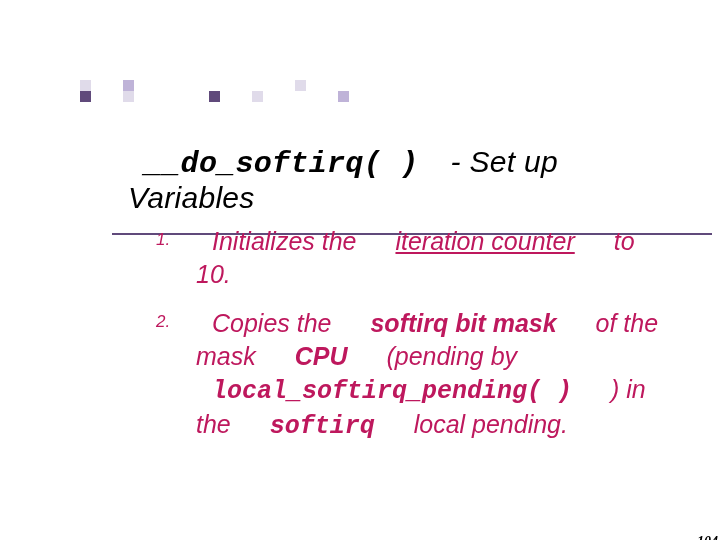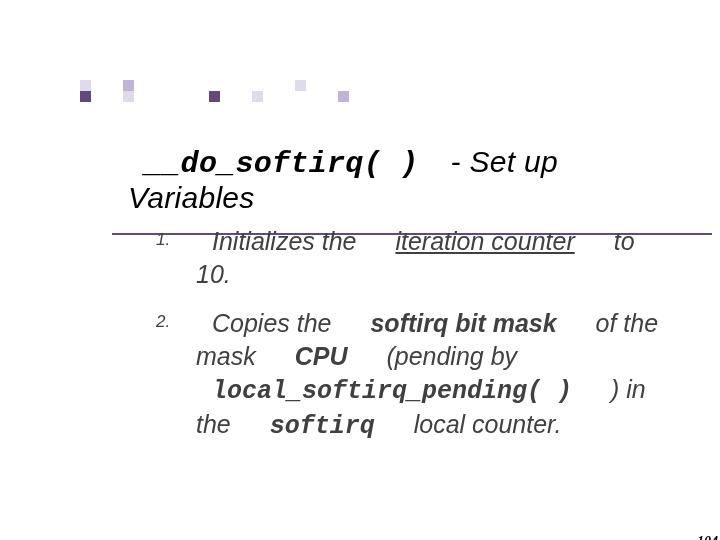--- a/index.html
+++ b/index.html
@@ -5,21 +5,21 @@
   * { margin: 16px; padding: 0; box-sizing: border-box; font-style: italic; }
   html, body { width: 720px; height: 540px; background: #fff; font-family: Arial, sans-serif; }
   .slide { width: 720px; height: 540px; position: relative; background: #fff; }
   .deco-row { display: flex; position: absolute; }
   .sq { display: block; }
   .title-wrap { position: absolute; left: 48px; top: 65px; right: 40px; border-bottom: 2px solid #604a7b; padding-bottom: 2px; }
   .title { font-size: 30px; color: #000; letter-spacing: 0.3px; }
   .title .mono { font-family: "Courier New", monospace; font-weight: bold; }
   .list { position: absolute; left: 60px; top: 145px; right: 50px; }
   .list ol { list-style: none; counter-reset: item; }
-  .list li { counter-increment: item; position: relative; padding-left: 40px; margin-bottom: 4px; font-size: 25px; line-height: 1.32; color: #404040; }
+  .list li { counter-increment: item; position: relative; padding-left: 40px; margin-bottom: 4px; font-size: 25px; line-height: 1.32; color: #be185d; }
   .list li::before { content: counter(item) "."; position: absolute; left: 0; top: 4px; font-size: 17px; }
   .u { text-decoration: underline; }
   .b { font-weight: bold; }
   .mono { font-family: "Courier New", monospace; font-weight: bold; }
   .pagenum { position: absolute; right: 34px; bottom: 22px; font-size: 14px; font-weight: bold; font-family: Georgia, serif; }
 </style>
 </head>
 <body>
 
 <div class="slide">
@@ -47,19 +47,19 @@
       <span class="mono">__do_softirq( )</span><span>- Set up Variables</span>
     </div>
   </div>
 
   <div class="list">
     <ol>
       <li>
         <span>Initializes the </span><span class="u">iteration counter</span><span> to 10.</span>
       </li>
       <li>
-        <span>Copies the </span><span class="b">softirq bit mask</span><span> of the mask </span><span class="b">CPU</span><span> (pending by </span><span class="mono">local_softirq_pending( )</span><span> ) in the </span><span class="mono">softirq</span><span> local counter.</span>
+        <span>Copies the </span><span class="b">softirq bit mask</span><span> of the mask </span><span class="b">CPU</span><span> (pending by </span><span class="mono">local_softirq_pending( )</span><span> ) in the </span><span class="mono">softirq</span><span> local pending.</span>
       </li>
     </ol>
   </div>
 
   <div class="pagenum">104</div>
 </div>
 
 </body></html>

